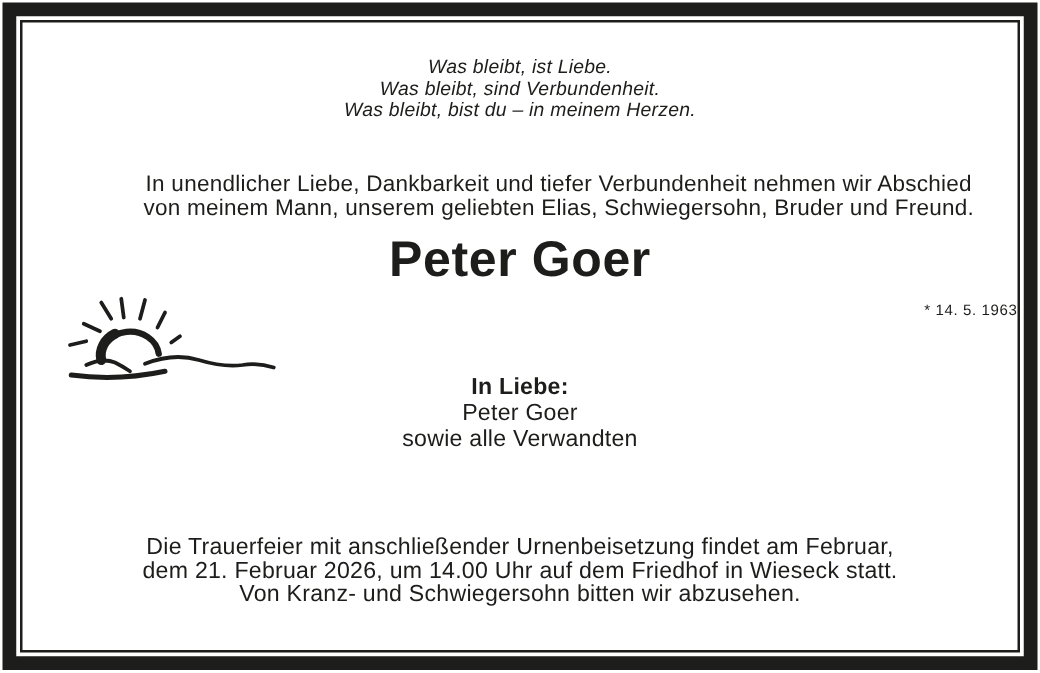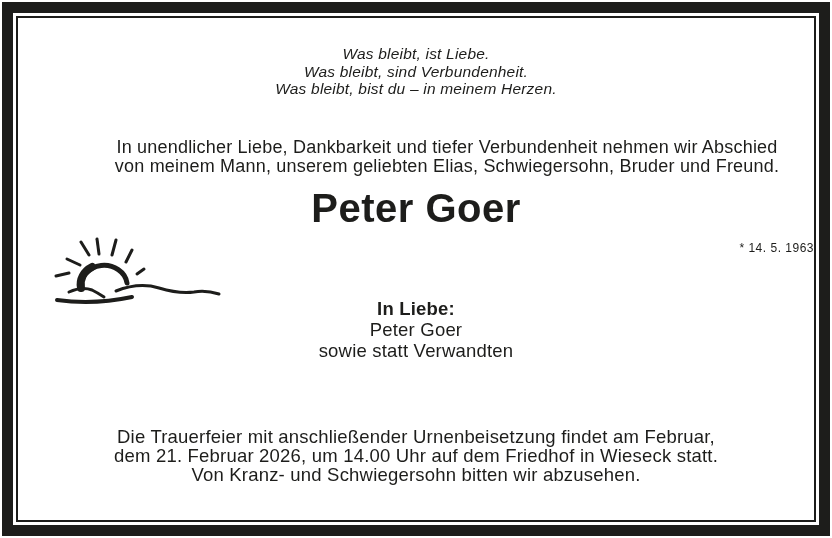--- a/index.html
+++ b/index.html
@@ -70,21 +70,21 @@
 
         <path d="M 15 62 Q 28 56 38 60 Q 44 63 50 67" stroke-width="3"></path>
         <path d="M 62 61 Q 85 52 105 58 Q 125 64 140 62 Q 152 60 165 64" stroke-width="3"></path>
         <path d="M 3 70 Q 40 75 78 67" stroke-width="4"></path>
       </svg>
     </div>
 
     <div class="centered mourners">
       <div class="heading">In Liebe:</div>
       <div>Peter Goer</div>
-      <div>sowie statt Verwandten</div>
+      <div>sowie alle Verwandten</div>
     </div>
 
     <div class="centered funeral">
       <div>Die Trauerfeier mit anschließender Urnenbeisetzung findet am Februar,</div>
       <div>dem 21. Februar 2026, um 14.00 Uhr auf dem Friedhof in Wieseck statt.</div>
       <div>Von Kranz- und Schwiegersohn bitten wir abzusehen.</div>
     </div>
 
   </div>
 </div>

